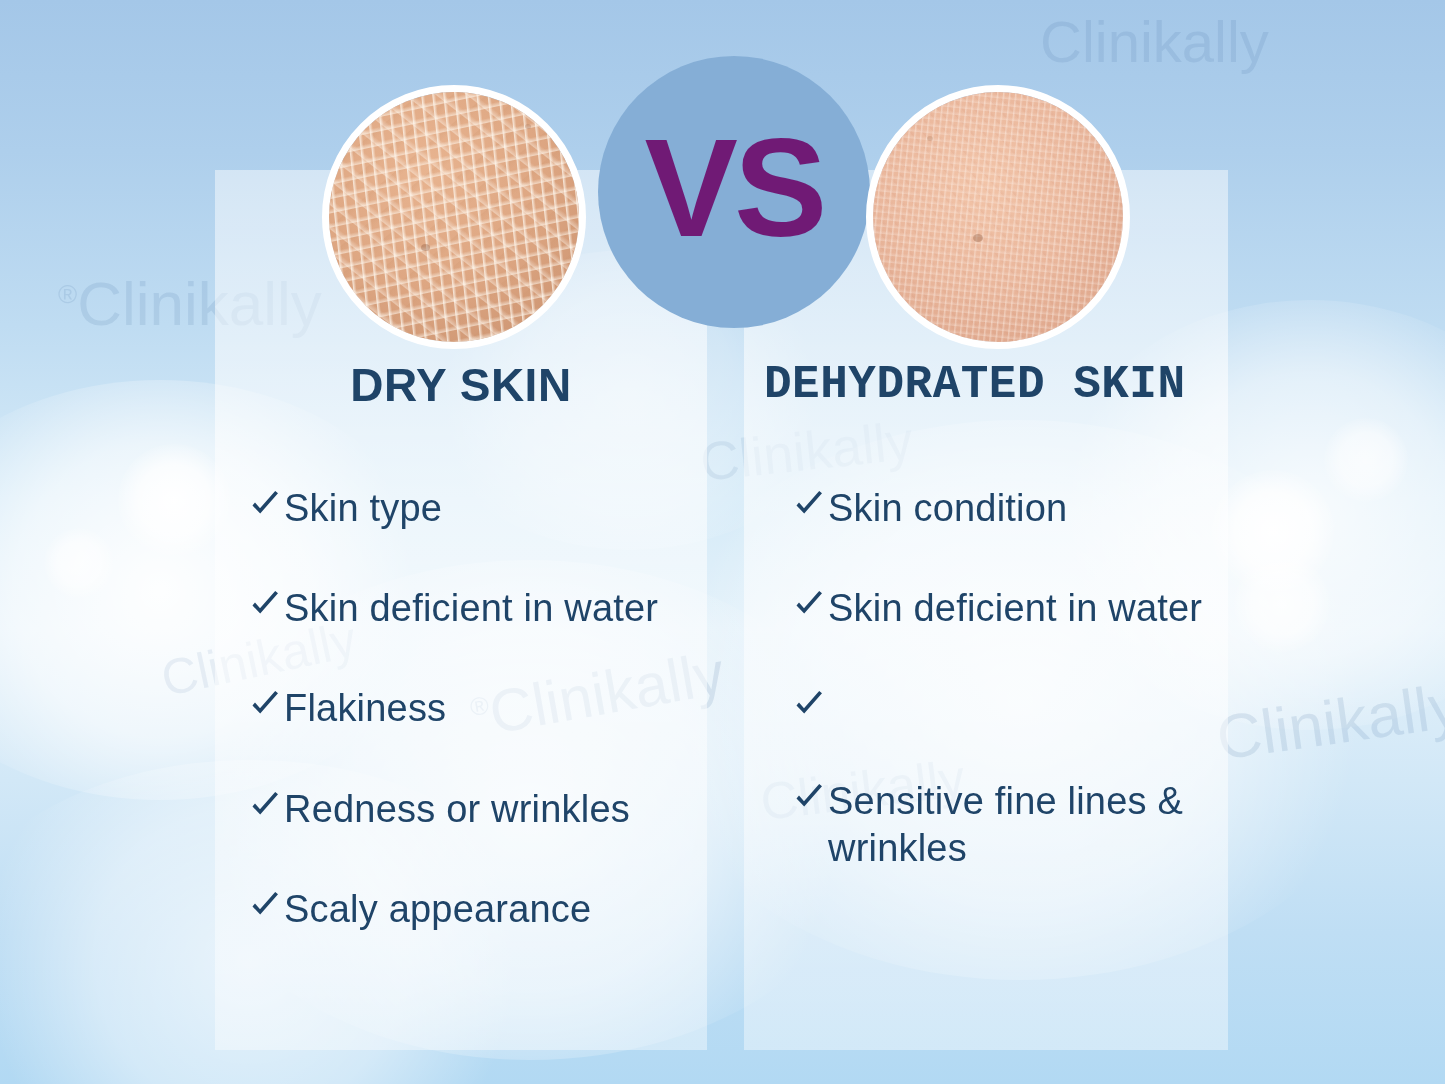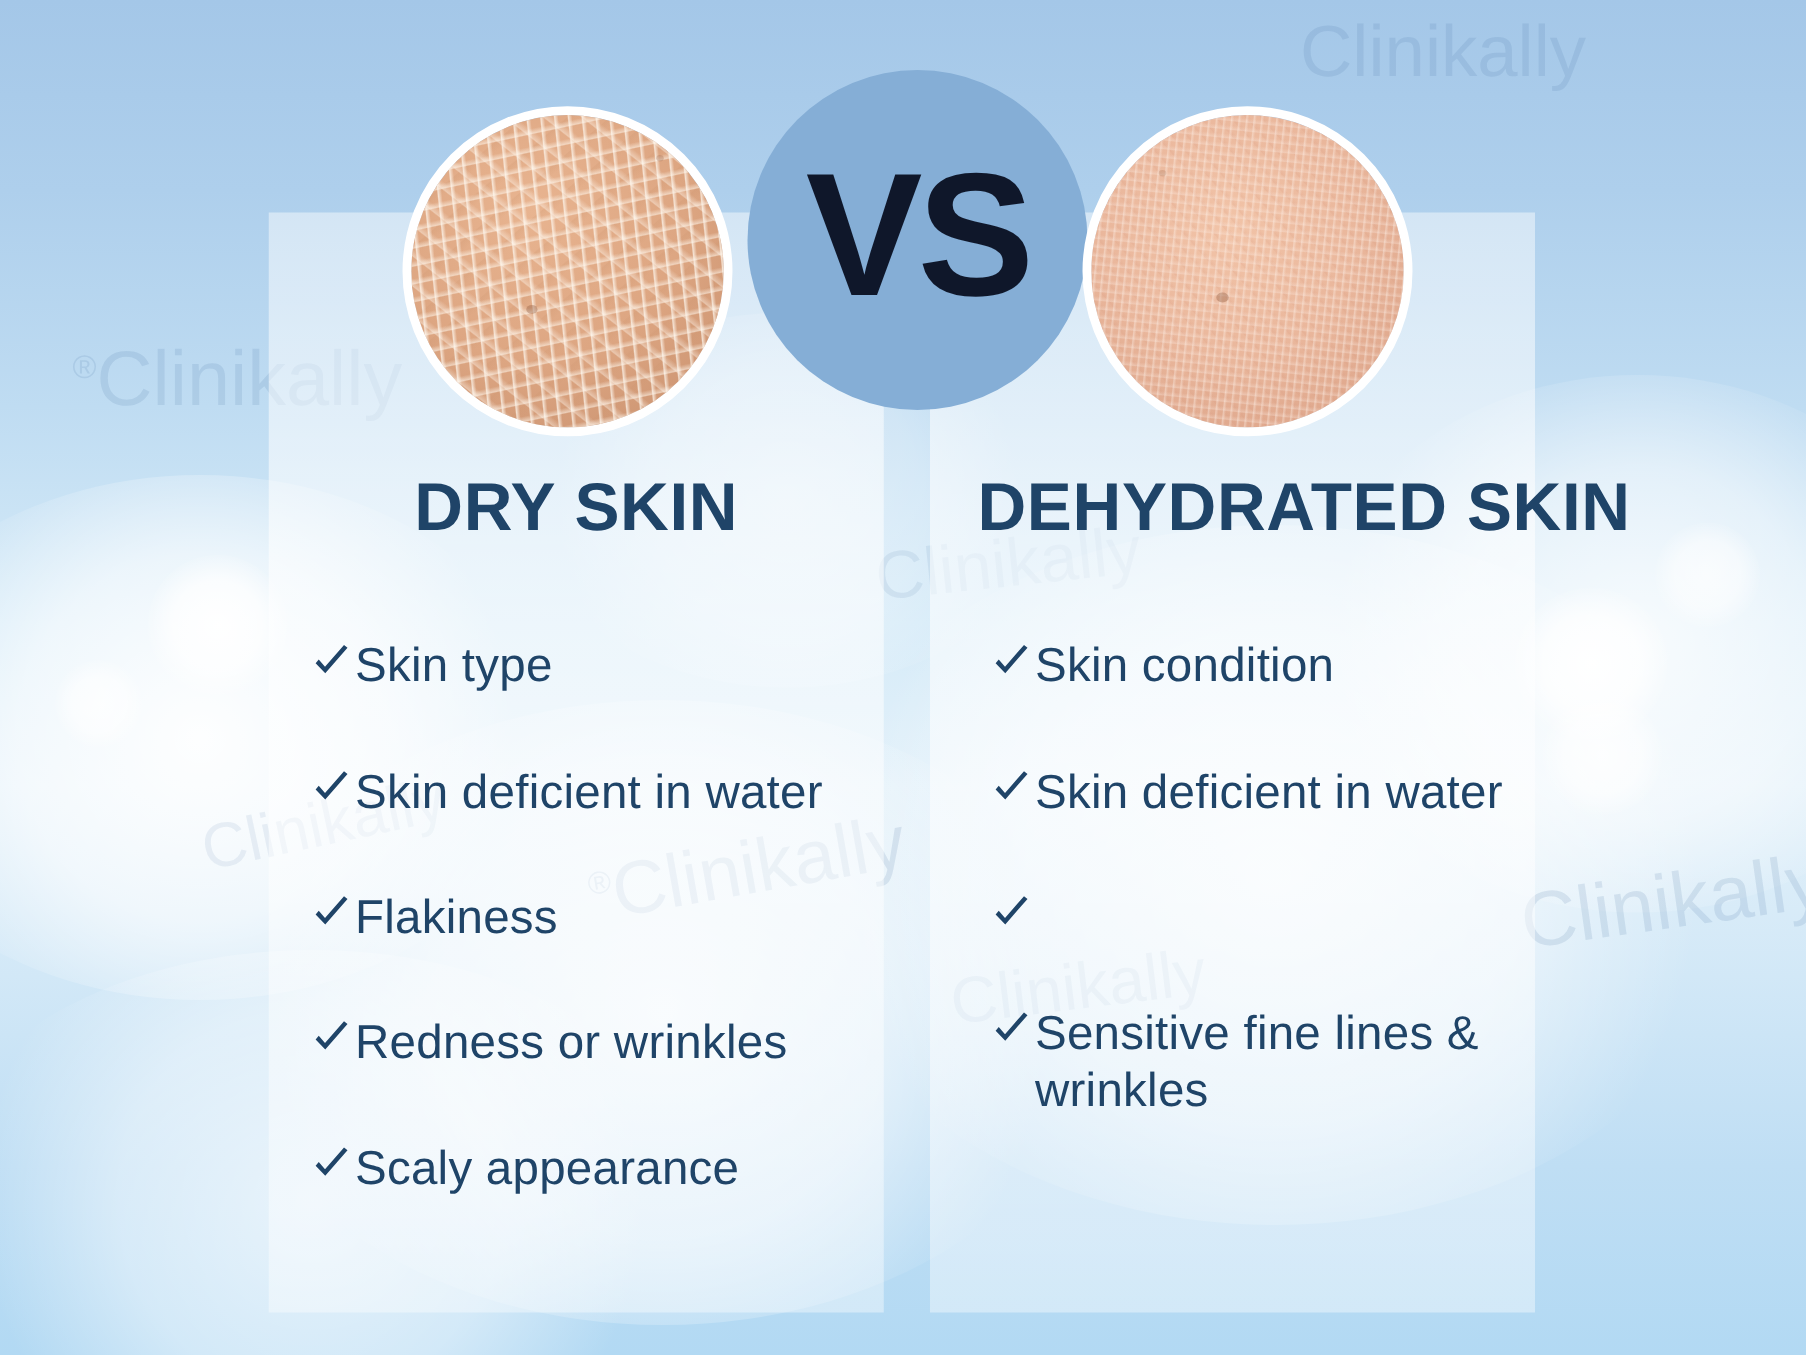--- a/index.html
+++ b/index.html
@@ -159,46 +159,45 @@
     display: flex;
     align-items: center;
     justify-content: center;
     z-index: 3;
   }
   #vs-label {
     font-family: "Liberation Sans", sans-serif;
     font-weight: 700;
     font-size: 140px;
     letter-spacing: -4px;
-    color: #0f172a;
+    color: #701a75;
     line-height: 1;
     transform: translateY(-4px);
   }
 
   
   .column {
     position: absolute;
     top: 360px;
     z-index: 5;
   }
   #column-dry        { left: 215px; width: 492px; }
   #column-dehydrated { left: 744px; width: 500px; }
 
   .col-title {
     font-family: "Liberation Sans", sans-serif;
     font-weight: 700;
-    font-size: 54px;
+    font-size: 46px;
     letter-spacing: 0.5px;
     color: #1f4468;
     text-align: center;
     line-height: 1.1;
     white-space: nowrap;
-    margin-top: 17px;
-  }
-  #column-dehydrated .col-title { text-align: left; padding-left: 38px; }
+  }
+  #column-dehydrated .col-title { text-align: left; padding-left: 20px; font-family: Liberation Mono, monospace; }
 
   .feature-list {
     list-style: none;
     margin-top: 74px;
   }
   #column-dry .feature-list        { padding-left: 35px; }
   #column-dehydrated .feature-list { padding-left: 50px; }
 
   .feature-item {
     display: flex;

